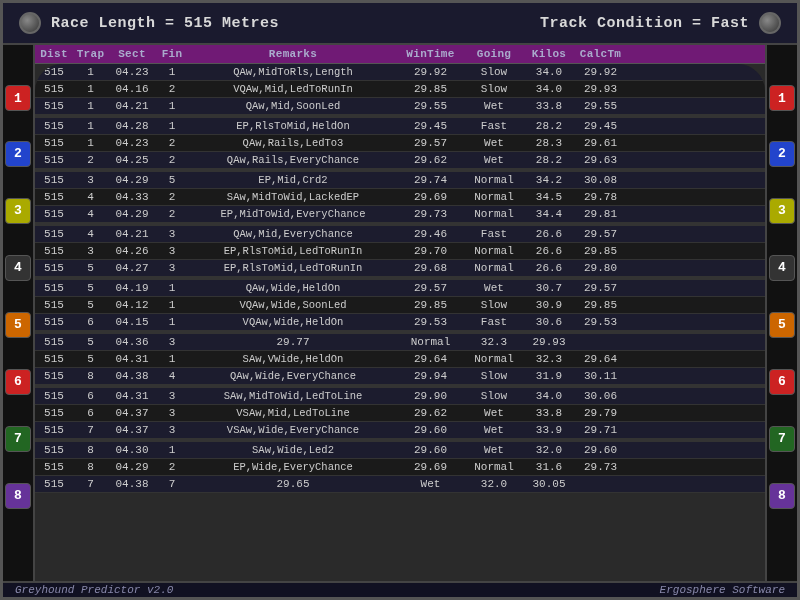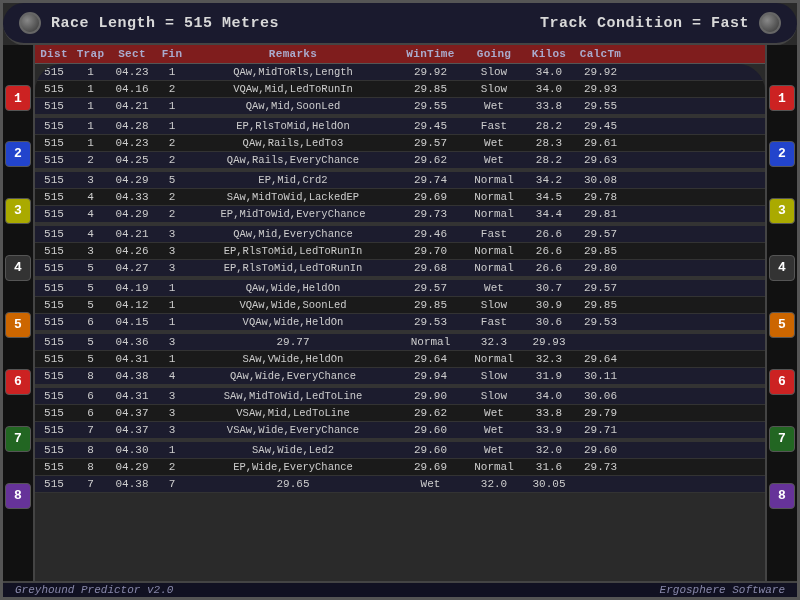--- a/index.html
+++ b/index.html
@@ -20,21 +20,20 @@
     }
     .header {
       background: #1a1a2e;
       color: #e0e0e0;
       display: flex;
       align-items: center;
       justify-content: space-between;
       padding: 6px 16px;
       border-bottom: 2px solid #444;
       min-height: 42px;
-      border-radius: 21px;
     }
     .header-left, .header-right {
       display: flex;
       align-items: center;
       gap: 10px;
     }
     .header-circle {
       width: 22px;
       height: 22px;
       border-radius: 50%;
@@ -85,21 +84,21 @@
     .badge-green { background: #226622; }
     .badge-purple { background: #663399; }
 
     .main-table-area {
       flex: 1;
       overflow: hidden;
       display: flex;
       flex-direction: column;
     }
     .col-headers {
-      background: #7f1d1d;
+      background: #701a75;
       display: grid;
       grid-template-columns: 38px 35px 48px 32px 210px 65px 62px 48px 55px;
       padding: 3px 0;
       border-bottom: 1px solid #555;
     }
     .col-header {
       text-align: center;
       font-size: 11px;
       color: #aaaacc;
       font-weight: bold;

